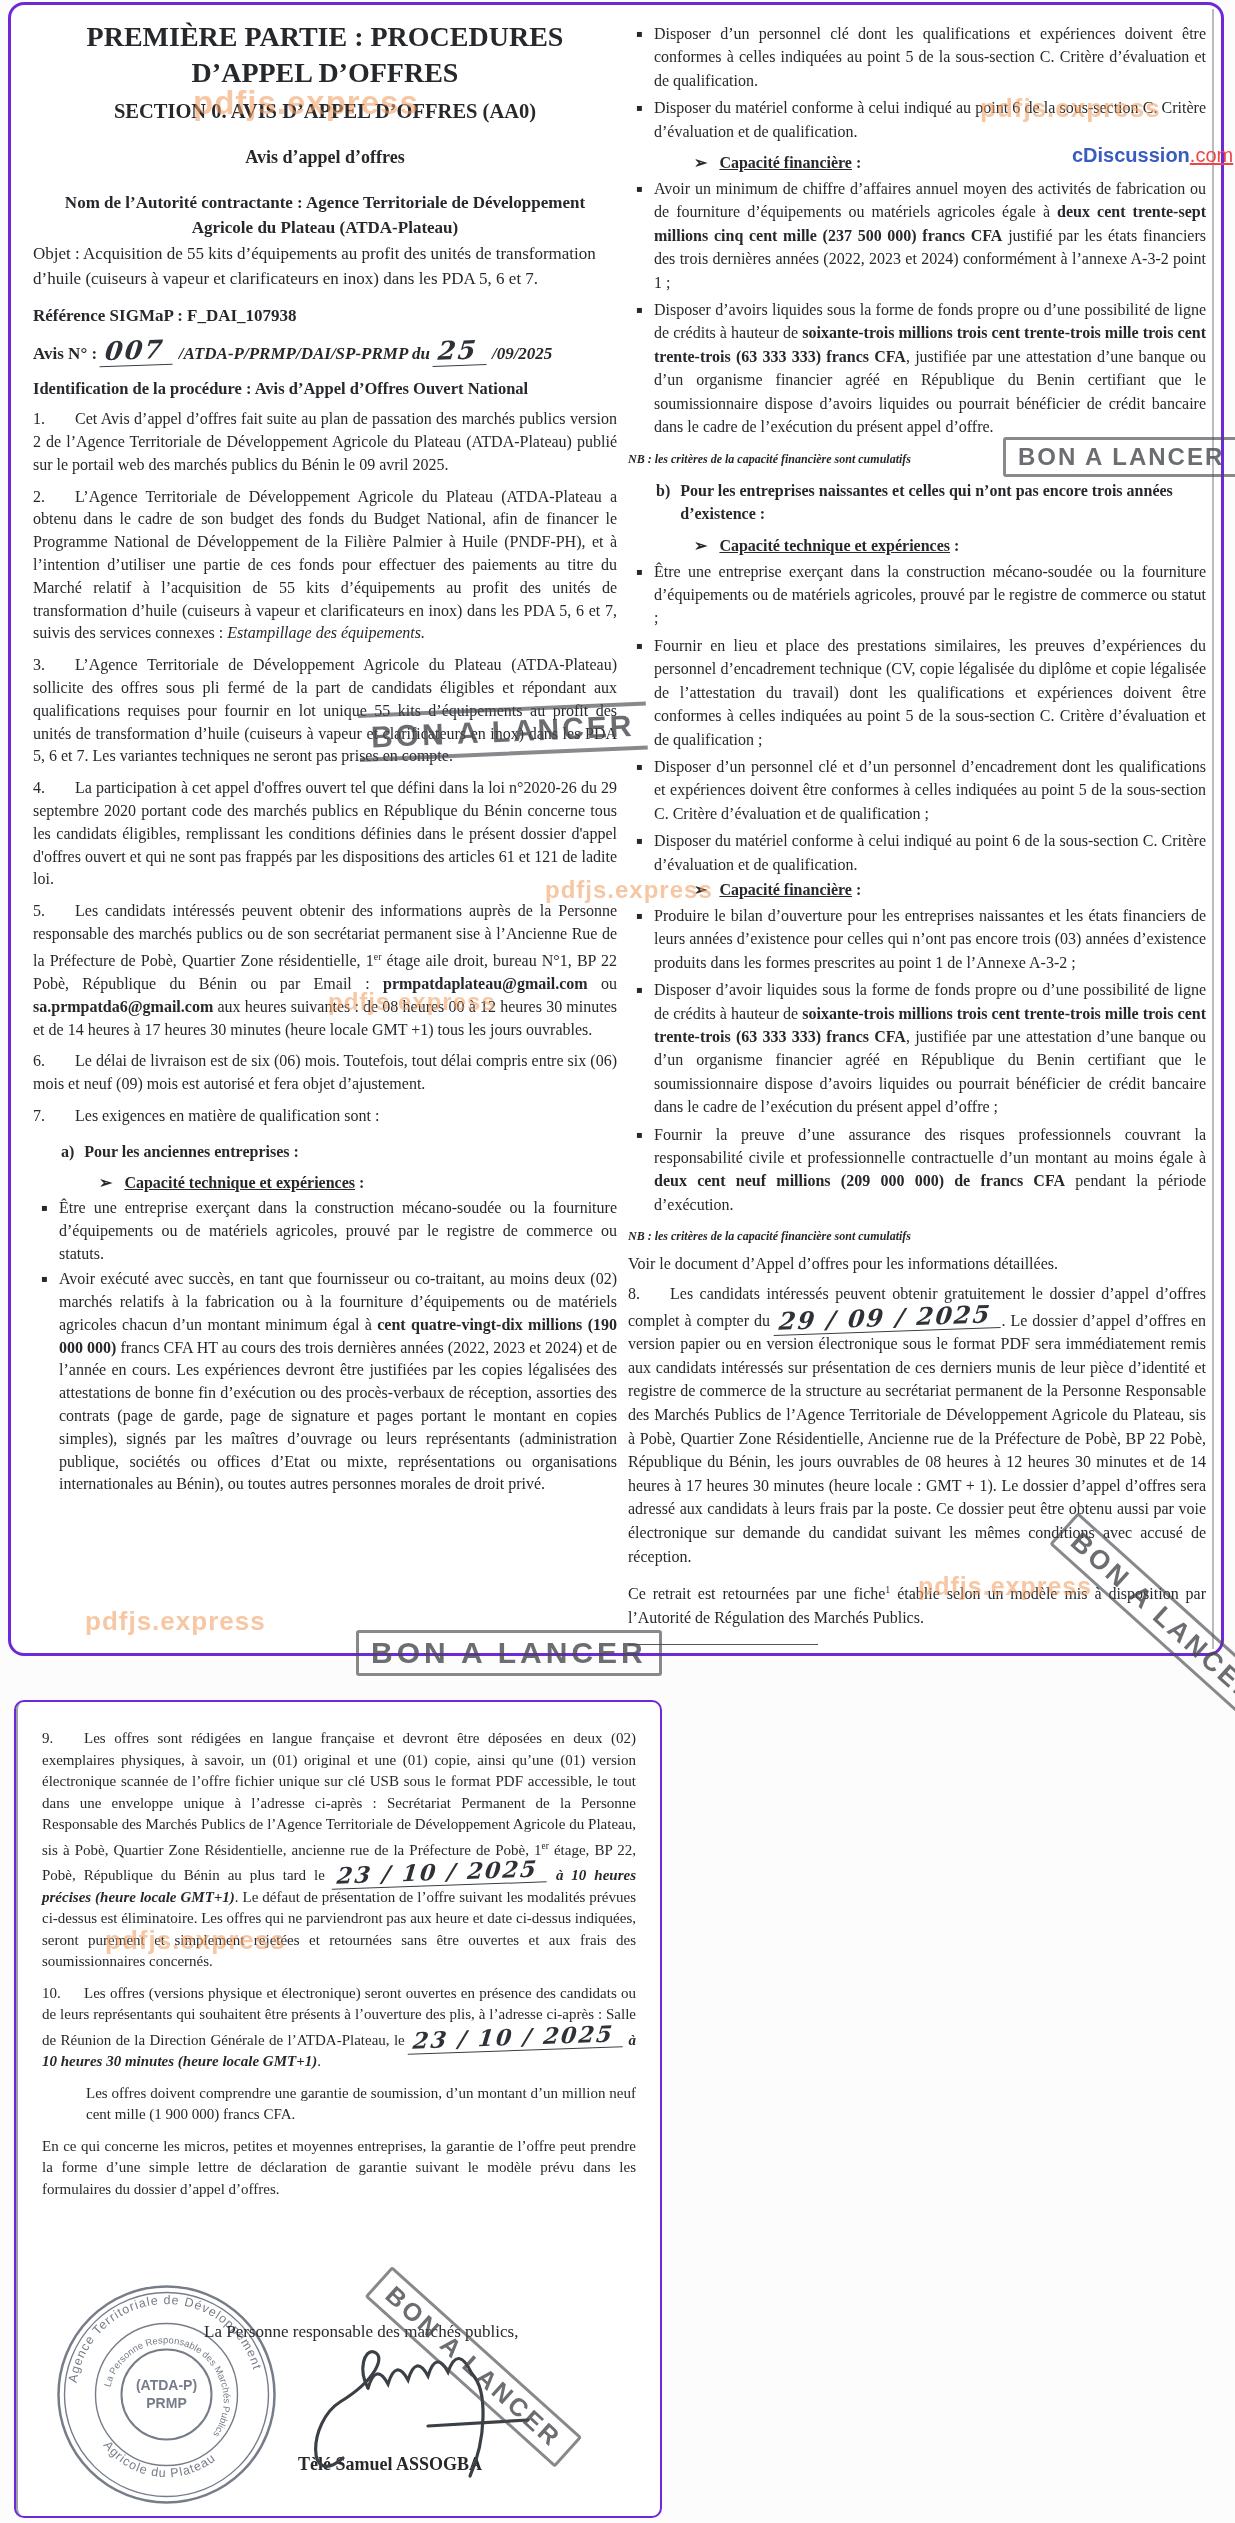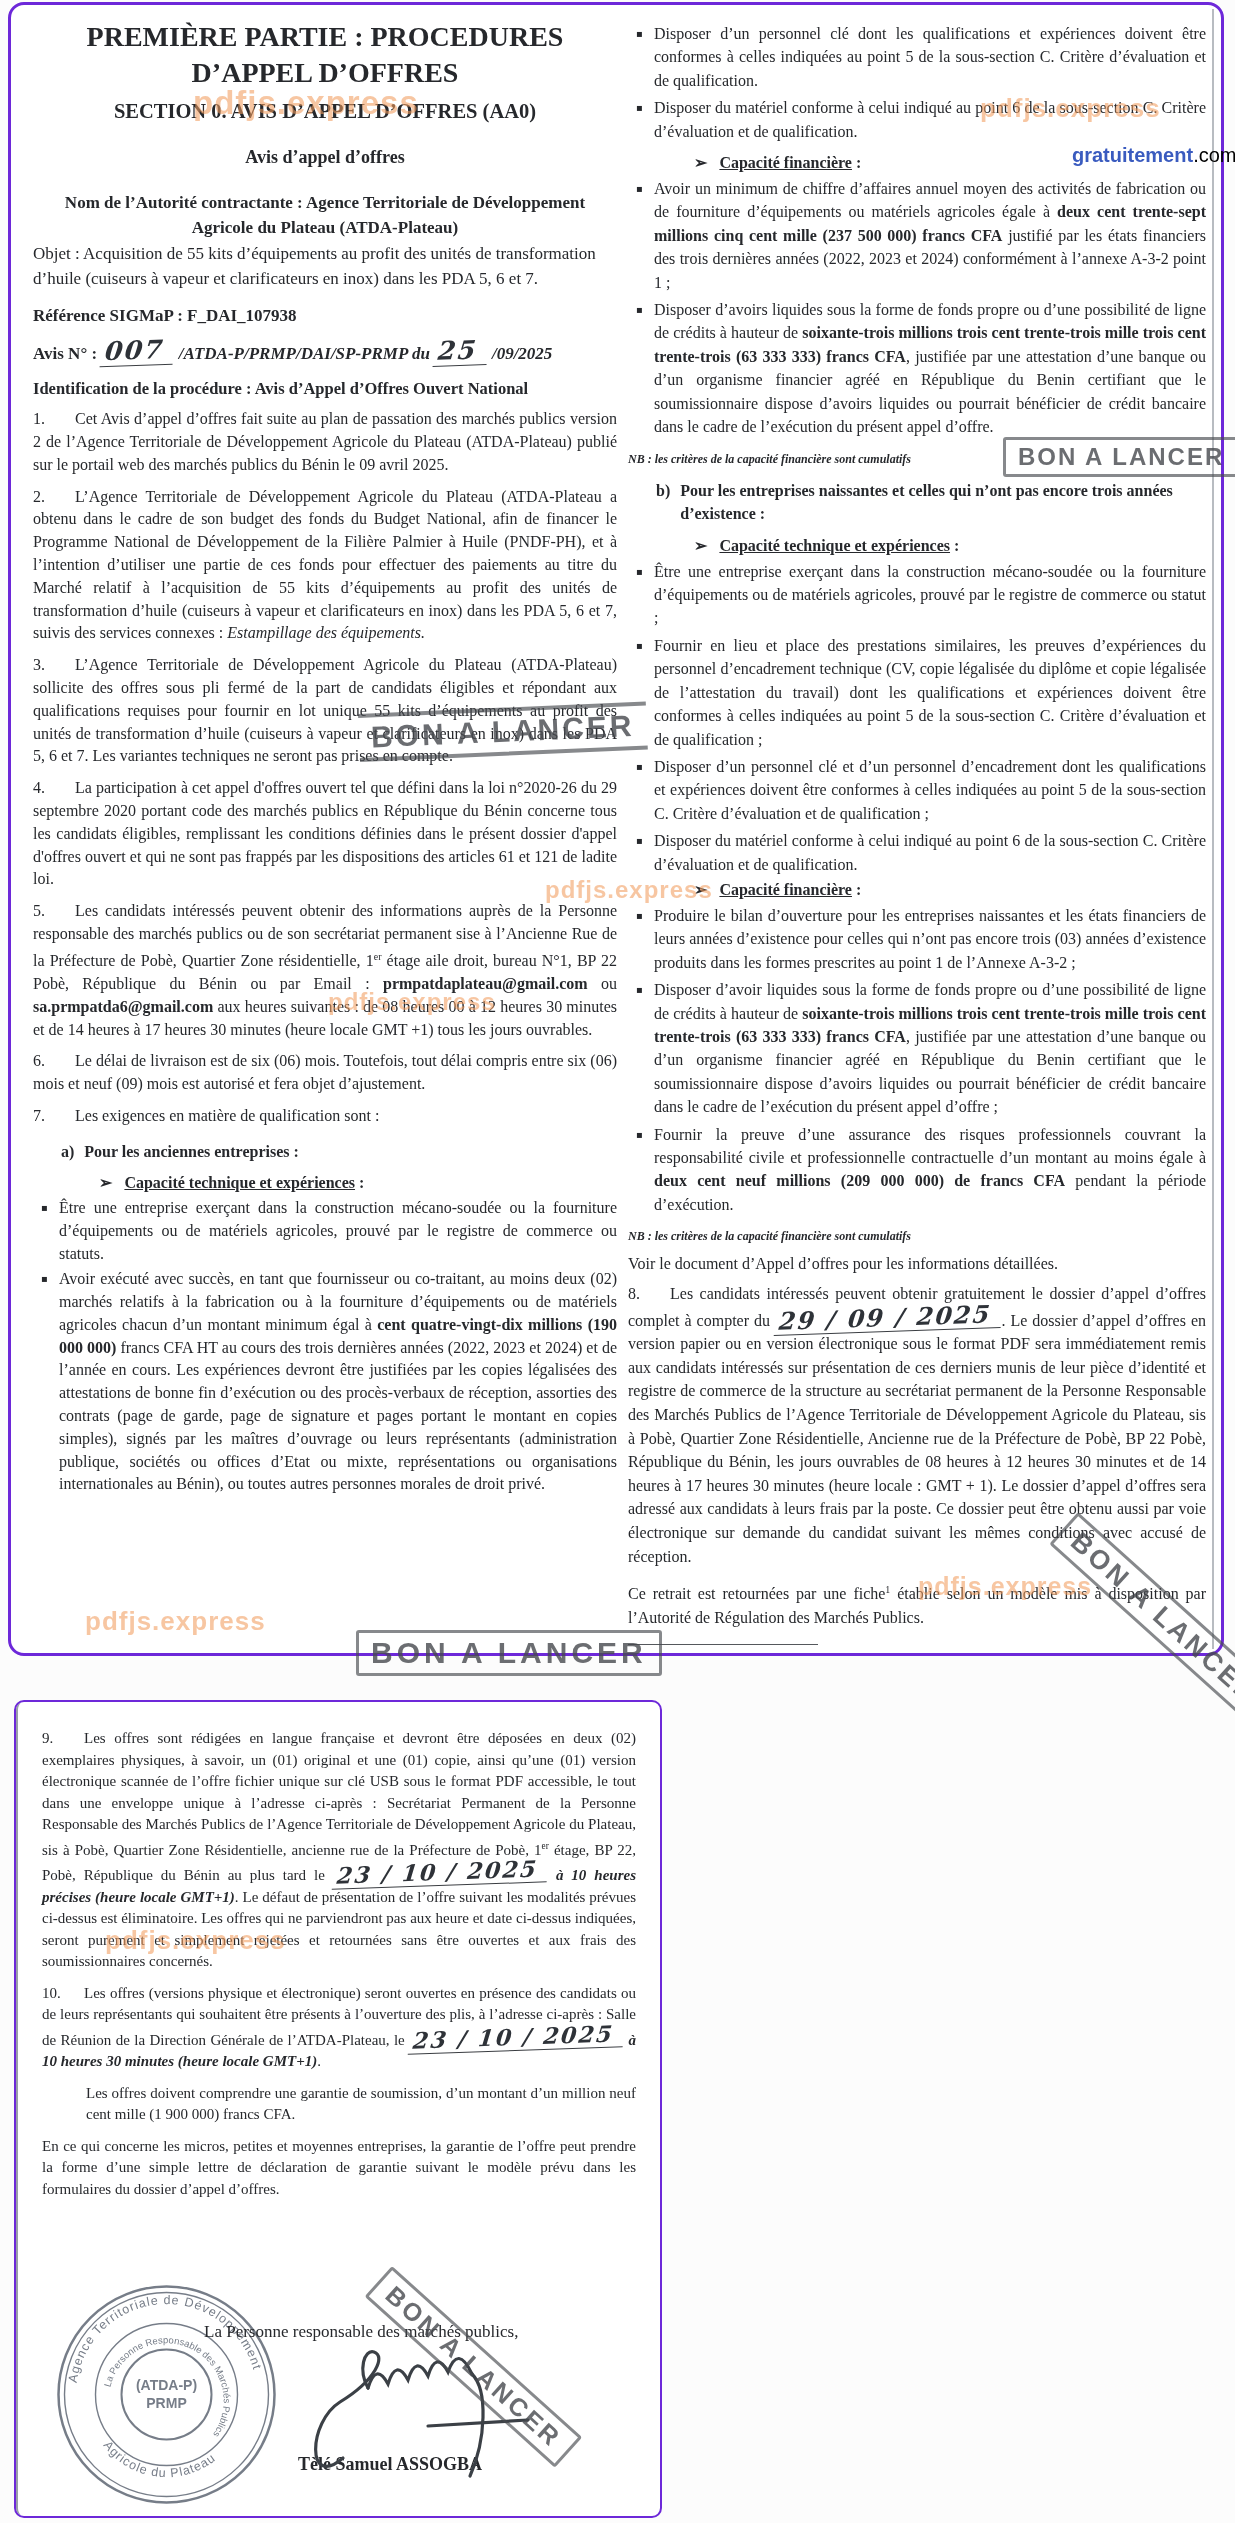--- a/index.html
+++ b/index.html
@@ -51,21 +51,21 @@
   .hw { display:inline-block; font-family:"DejaVu Serif",serif; font-style:italic; font-weight:bold;
         font-size:1.5em; line-height:1; letter-spacing:2px; color:#2e3238;
         border-bottom:1.6px solid #3a3d42; padding:0 10px 1px 4px; transform:rotate(-2deg) skewX(-8deg); }
 
   .footnote-rule { width:190px; height:1.5px; background:#55585c; margin-top:14px; }
 
   .wm { position:absolute; font-family:"Liberation Sans",sans-serif; font-weight:600;
         color:rgba(242,157,94,.58); letter-spacing:1px; white-space:nowrap; pointer-events:none; z-index:5; }
   .cdisc { position:absolute; font-family:"Liberation Sans",sans-serif; font-size:20px; z-index:5; }
   .cdisc .blue { color:#3a5bbf; font-weight:600; }
-  .cdisc .gray { color:#000000; }
+  .cdisc .gray { color:#ef4444;text-decoration:underline; }
 
   .stamp { position:absolute; z-index:6; font-family:"Liberation Sans",sans-serif; font-weight:bold;
            color:rgba(70,73,78,.8); border:3.5px solid rgba(70,73,78,.65); border-radius:3px;
            padding:3px 12px; letter-spacing:3px; white-space:nowrap; transform-origin:left top;
            font-stretch:condensed; }
   .stamp.open { border-left:none; border-right:none; border-radius:0; }
 
   #p2content { position:absolute; left:26px; top:26px; width:594px; }
   #p2content .para { font-size:15px; line-height:21.5px; margin-top:10px; }
   #p2content .para:first-child { margin-top:0; }
@@ -258,20 +258,20 @@
 
 <div class="wm" style="left:193px;top:84px;font-size:33px;">pdfjs.express</div>
 <div class="wm" style="left:328px;top:988px;font-size:24px;">pdfjs.express</div>
 <div class="wm" style="left:85px;top:1606px;font-size:26px;">pdfjs.express</div>
 <div class="wm" style="left:980px;top:93px;font-size:26px;">pdfjs.express</div>
 <div class="wm" style="left:545px;top:876px;font-size:24px;">pdfjs.express</div>
 <div class="wm" style="left:918px;top:1572px;font-size:25px;">pdfjs.express</div>
 <div class="wm" style="left:105px;top:1925px;font-size:26px;">pdfjs.express</div>
 
 <div class="cdisc" style="left:1072px;top:144px;">
-  <span class="blue">gratuitement</span><span class="gray">.com</span>
+  <span class="blue">cDiscussion</span><span class="gray">.com</span>
 </div>
 
 <div class="stamp open" style="left:358px;top:714px;font-size:30px;border-top-width:4px;border-bottom-width:4px;transform:rotate(-2.5deg);">BON A LANCER</div>
 <div class="stamp" style="left:356px;top:1630px;font-size:30px;letter-spacing:4px;">BON A LANCER</div>
 <div class="stamp" style="left:1003px;top:437px;font-size:24px;letter-spacing:2px;">BON A LANCER</div>
 <div class="stamp" style="left:1078px;top:1512px;font-size:27px;transform:rotate(42deg);">BON A LANCER</div>
 <div class="stamp" style="left:392px;top:2266px;font-size:25px;transform:rotate(42deg);">BON A LANCER</div>
 
 </body></html>

